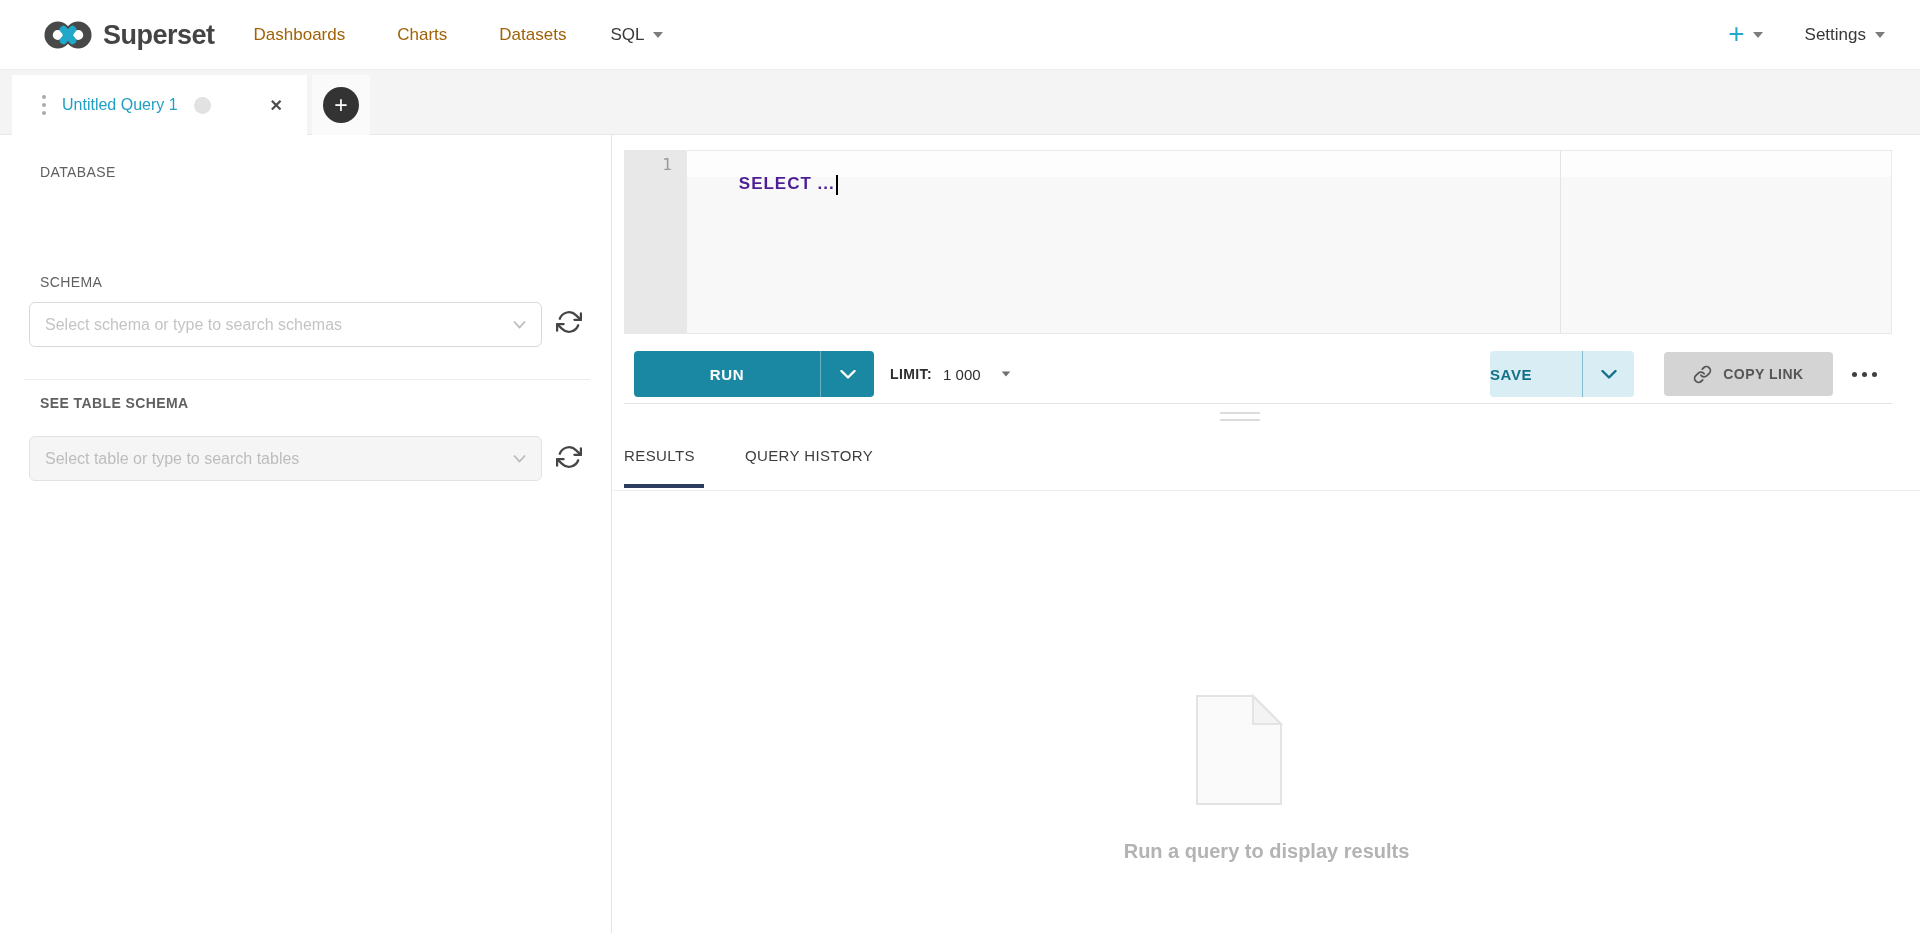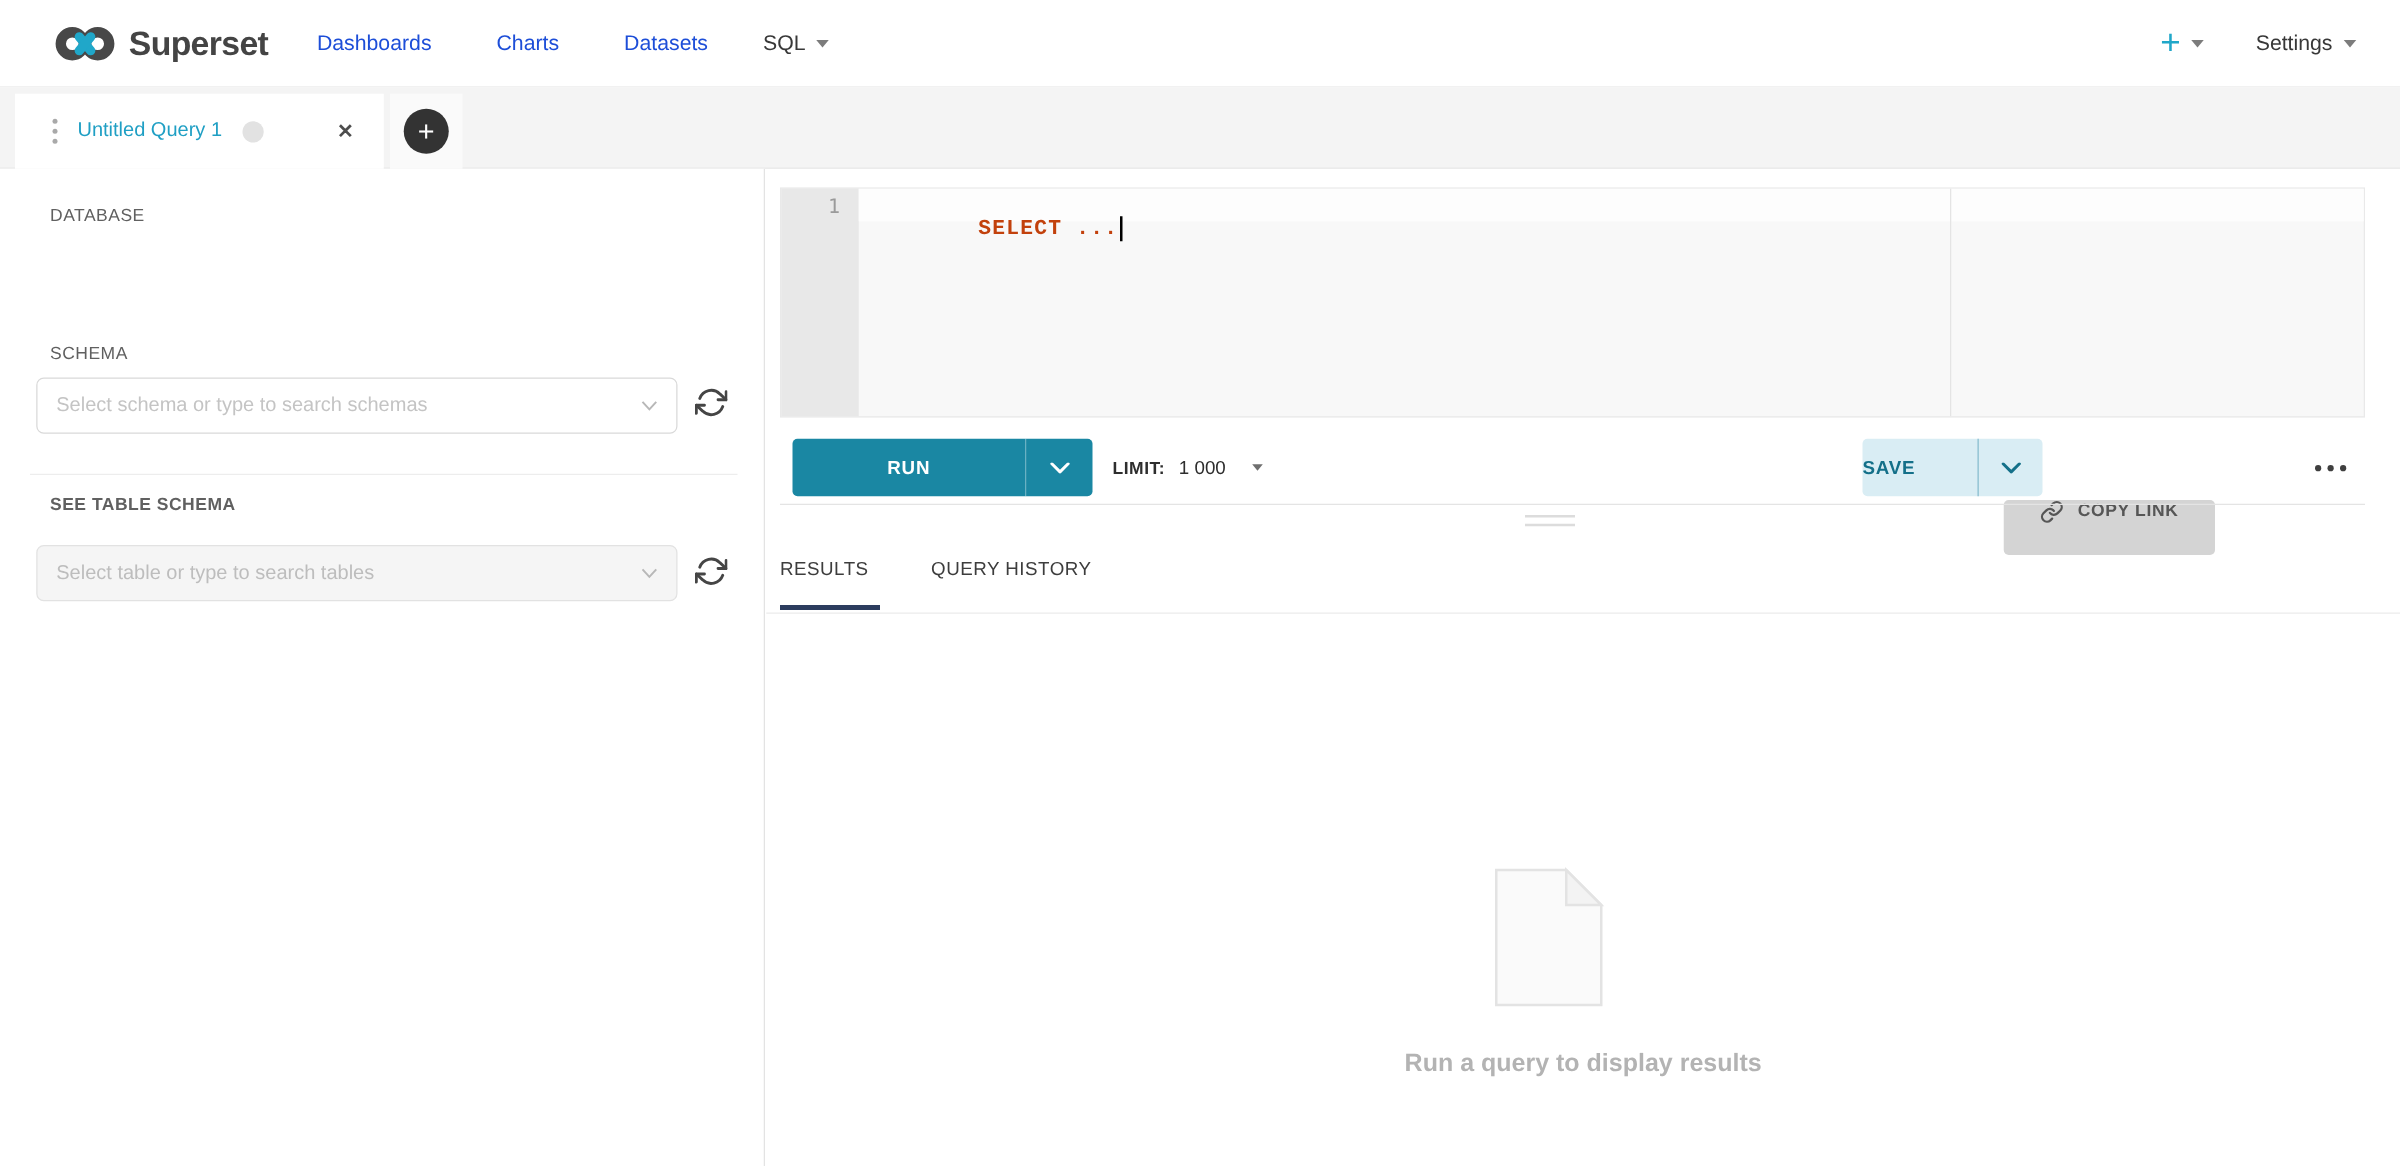--- a/index.html
+++ b/index.html
@@ -7,21 +7,21 @@
   body { font-family:"Liberation Sans", sans-serif; }
   #frame { position:relative; width:1920px; height:933px; background:#fff; overflow:hidden; }
 
   
   .navbar { position:absolute; left:0; top:0; width:1920px; height:70px; background:#fff;
             display:flex; align-items:center; padding:0 35px 0 44px; }
   .navbar-border { position:absolute; left:0; top:69px; width:1920px; height:1px; background:#ededed; }
   .brand-wrap { display:flex; align-items:center; gap:11px; }
   .brand-text { font-size:27px; font-weight:700; color:#444; letter-spacing:-0.5px; }
   .nav-items { display:flex; align-items:center; margin-left:39px; }
-  .nav-item { font-size:17px; color:#1d4ed8; cursor:pointer; }
+  .nav-item { font-size:17px; color:#a16207; cursor:pointer; }
   .nav-item + .nav-item { margin-left:52px; }
   .nav-sql { display:flex; align-items:center; gap:9px; margin-left:44px; font-size:17px; color:#383838; cursor:pointer;text-align:center; }
   .caret { width:0; height:0; border-left:5px solid transparent; border-right:5px solid transparent;
            border-top:6px solid #7c7c7c; display:inline-block; }
   .nav-right { margin-left:auto; display:flex; align-items:center; gap:42px; }
   .nav-plus { display:flex; align-items:center; gap:8px; cursor:pointer; }
   .nav-plus-glyph { color:#20a7c9; font-size:28px; font-weight:400; line-height:1; margin-top:-3px; }
   .nav-settings { display:flex; align-items:center; gap:9px; font-size:17px; color:#383838; cursor:pointer; }
 
   
@@ -57,43 +57,43 @@
   .side-divider { position:absolute; left:24px; top:379px; width:566px; height:1px; background:#ededed; }
 
   
   .editor { position:absolute; left:624px; top:150px; width:1268px; height:184px;
             background:#f8f8f8; border:1px solid #e9e9e9; }
   .gutter { position:absolute; left:0; top:0; width:62px; height:100%; background:#e8e8e8;
             font-family:"DejaVu Sans Mono", monospace; font-size:16px; color:#9a9a9a;
             text-align:right; padding:4px 15px 0 0; }
   .active-line { position:absolute; left:62px; top:0; right:0; height:26px; background:#fdfdfd; }
   .code-area { position:absolute; left:62px; top:0; right:0; bottom:0; cursor:text; }
-  .code-line { position:absolute; left:6px; top:3px; font-family:Liberation Mono, monospace;
-               font-size:17px; font-weight:700; color:#c2410c; letter-spacing:1px; white-space:pre; }
+  .code-line { position:absolute; left:6px; top:3px; font-family:Liberation Sans, sans-serif;
+               font-size:17px; font-weight:700; color:#4c1d95; letter-spacing:1px; white-space:pre; }
   .cursor { display:inline-block; width:2px; height:20px; background:#000; vertical-align:middle; margin-left:1px; }
   .print-margin { position:absolute; left:935px; top:0; bottom:0; width:1px; background:#e4e4e4; }
 
   
   .toolbar-border { position:absolute; left:624px; top:403px; width:1268px; height:1px; background:#e4e4e4; }
   .run-btn { position:absolute; left:634px; top:351px; width:240px; height:46px; background:#1a87a3;
              border-radius:4px; display:flex; align-items:center; cursor:pointer; }
   .run-main { width:186px; text-align:center; color:#fff; font-size:15px; font-weight:700; letter-spacing:0.6px; }
   .run-divider { width:1px; height:46px; background:rgba(255,255,255,0.35); }
   .run-caret { flex:1; display:flex; align-items:center; justify-content:center; }
   .limit-group { position:absolute; left:890px; top:351px; height:46px; display:flex; align-items:center; cursor:pointer; }
   .limit-label { font-size:14px; font-weight:700; color:#2e2e2e; letter-spacing:0.4px; }
   .limit-value { font-size:15px; color:#2e2e2e; margin-left:11px; }
   .limit-caret { margin-left:20px; border-top-color:#6f6f6f; transform:scale(0.85); }
   .save-btn { position:absolute; left:1490px; top:351px; width:144px; height:46px; background:#d9edf4;
               border-radius:4px; display:flex; align-items:center; cursor:pointer; }
   .save-main { width:92px; color:#147089; font-size:15px; font-weight:700; letter-spacing:0.6px; }
   .save-divider { width:1px; height:46px; background:#85bccd; }
   .save-caret { flex:1; display:flex; align-items:center; justify-content:center; }
-  .copy-btn { position:absolute; left:1603px; top:352px; width:169px; height:44px; background:#d4d4d4;
-              border-radius:4px; display:flex; justify-content:center; gap:11px; cursor:pointer;margin-top:48px; }
+  .copy-btn { position:absolute; left:1664px; top:352px; width:169px; height:44px; background:#d4d4d4;
+              border-radius:4px; display:flex; align-items:center; justify-content:center; gap:11px; cursor:pointer; }
   .copy-label { font-size:14px; font-weight:700; color:#565656; letter-spacing:0.5px; }
   .more-btn { position:absolute; left:1852px; top:351px; height:46px; display:flex; align-items:center; gap:5px; cursor:pointer; }
   .more-btn i { width:5px; height:5px; border-radius:50%; background:#3f3f3f; display:block; }
 
   
   .splitter { position:absolute; left:1220px; top:412px; width:40px; height:12px; cursor:row-resize; }
   .splitter i { display:block; width:40px; height:2px; background:#dcdcdc; margin-bottom:5px; }
 
   
   .south-tabs { position:absolute; left:624px; top:447px; display:flex; }

